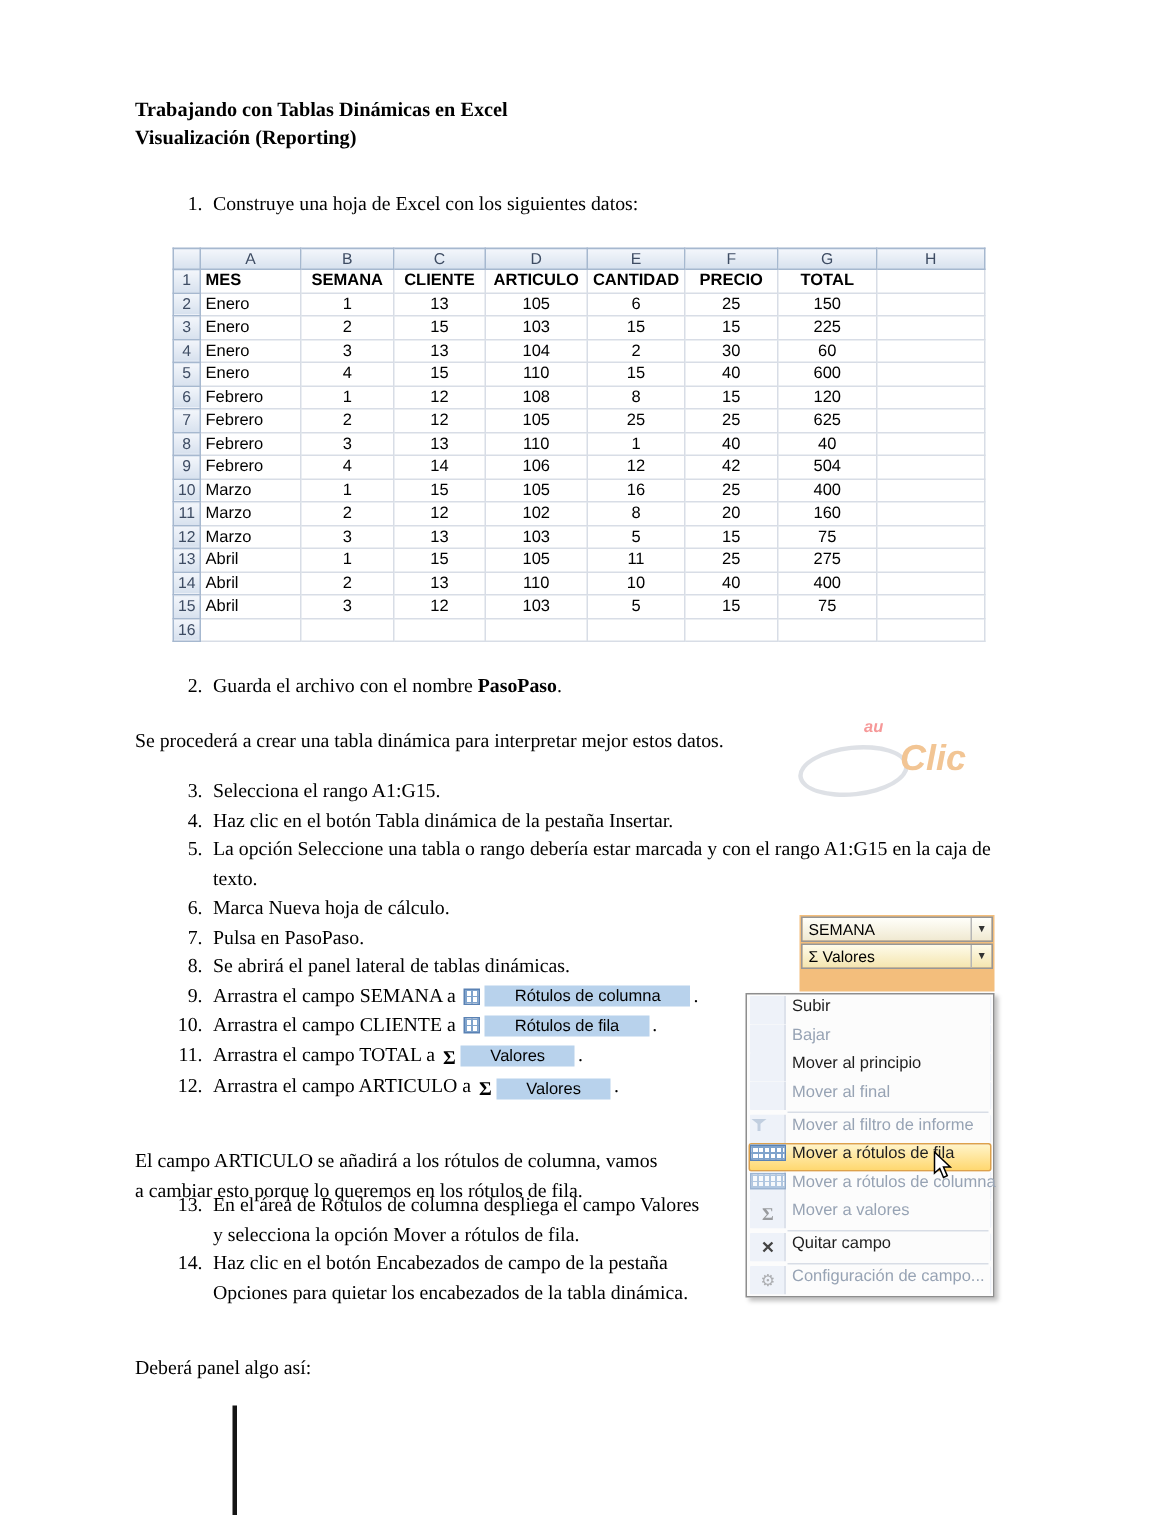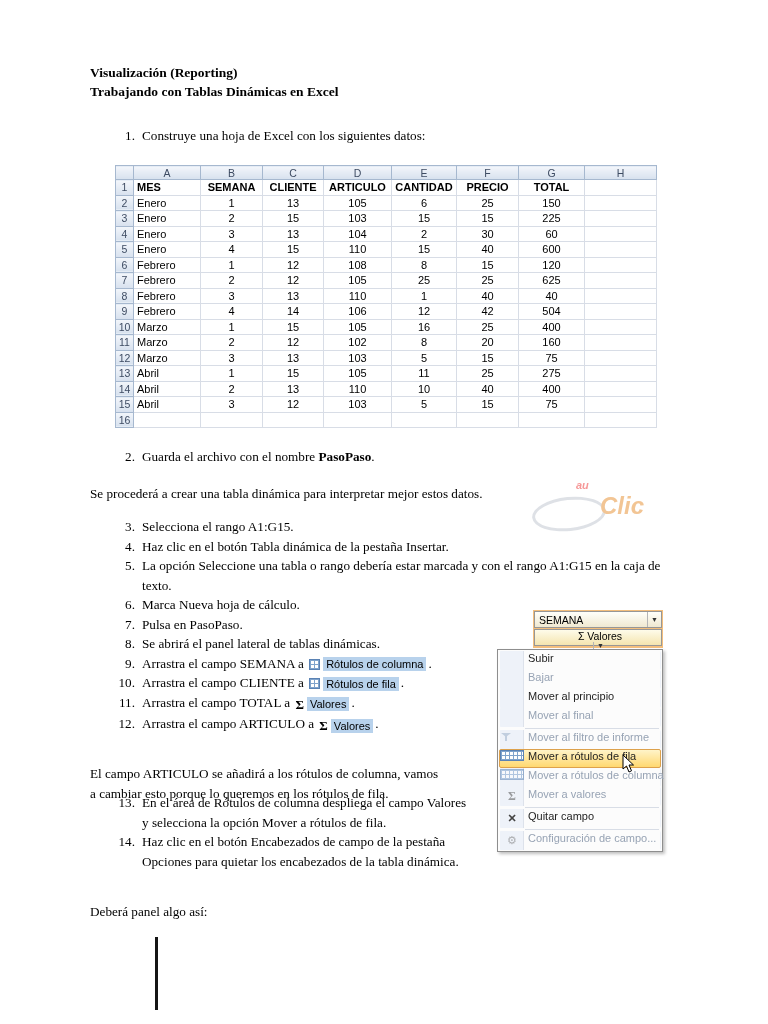--- a/index.html
+++ b/index.html
@@ -18,21 +18,21 @@
   .step2-wrap{position:absolute;left:114px;top:447px;width:560px;}
   .steps-a{position:absolute;left:114px;top:517px;width:556px;}
   .steps-b{position:absolute;left:114px;top:793px;width:362px;}
   .step{display:flex;}
   .step .num{flex:0 0 21px;text-align:right;margin-right:7px;}
   .stepbody{flex:1;}
   .b{font-weight:700;}
 
   
   .chip{display:inline-flex;align-items:center;gap:3px;font-family:"Liberation Sans",sans-serif;font-size:11px;vertical-align:-2px;margin:0 2px;}
-  .chip-label{background:#B8D2EC;padding:0 3px;line-height:14px;}
+  .chip-label{background:#B8D2EC;padding:0 20px;line-height:14px;}
   .icon-grid{display:inline-block;width:11px;height:11px;border:1px solid #5A82B4;background-color:#fff;
     background-image:repeating-linear-gradient(0deg,#7FA3CC 0,#7FA3CC 1px,transparent 1px,transparent 4px),
                      repeating-linear-gradient(90deg,#7FA3CC 0,#7FA3CC 1px,transparent 1px,transparent 4px);}
   .icon-sigma{font-weight:700;font-size:13px;font-family:"Liberation Serif",serif;}
 
   
   .sheet{position:absolute;left:115px;top:165px;}
   .xl{border-collapse:collapse;table-layout:fixed;font-family:"Liberation Sans",sans-serif;font-size:11px;}
   .xl th,.xl td{overflow:hidden;white-space:nowrap;}
   .colhead,.corner,.rowhead{background:linear-gradient(#F3F6FB,#D7E1EE);border:1px solid #A6B8CF;color:#3E4C63;
@@ -49,21 +49,21 @@
     font-family:"Liberation Sans",sans-serif;z-index:5;}
   .wm-ellipse{position:absolute;left:10px;top:18px;width:74px;height:34px;border:3px solid #C4C9D2;border-radius:50%;transform:rotate(-6deg);}
   .wm-au{position:absolute;left:54px;top:0;color:#ef4444;font-weight:700;font-style:italic;font-size:11px;}
   .wm-clic{position:absolute;left:78px;top:13px;color:#E8963E;font-weight:700;font-style:italic;font-size:24px;}
 
   
   .right-shot{position:absolute;left:497px;top:610px;width:166px;font-family:"Liberation Sans",sans-serif;}
   .field-well{margin-left:36px;width:130px;background:#F3BE7C;padding:1px;}
   .fw-btn{height:17px;background:linear-gradient(#FFFFFA,#F0E9D1);border:1px solid #979797;display:flex;align-items:center;
     font-size:10.5px;padding:0 0 0 4px;margin-bottom:1px;}
-  .fw-btn.vals{background:linear-gradient(#FEFBEA,#F4E5AF);margin-bottom:1px;flex-direction:column;}
+  .fw-btn.vals{background:linear-gradient(#FEFBEA,#F4E5AF);margin-bottom:14px;}
   .fw-label{flex:1;}
   .fw-arrow{font-size:7px;color:#333;border-left:1px solid #B5B5B5;padding:0 3px;height:100%;display:flex;align-items:center;}
 
   .menu{position:relative;width:166px;background:#FCFCFC;border:1px solid #8E8E8E;box-shadow:2px 2px 3px rgba(0,0,0,.25);
     padding:1px;font-size:11px;margin-top:1px;}
   .menu-item{display:flex;height:19px;border:1px solid transparent;border-radius:2px;color:#1E1E1E;
     background:linear-gradient(to right,#EEF2F9 0,#EEF2F9 23px,#DDE2EB 23px,#DDE2EB 24px,#FCFCFC 24px);}
   .menu-item.hl{background:linear-gradient(#FFF4C9,#FFD870);border-color:#DDA14C;}
   .menu-item.dis{color:#97A3B4;}
   .menu-item.dis .mi-icon{opacity:.55;}
@@ -82,22 +82,22 @@
   .cursor{position:absolute;left:124px;top:104px;z-index:9;}
 
   .artifact-line{position:absolute;left:155px;top:937px;width:3px;height:73px;background:#151515;}
 </style>
 </head>
 <body>
 
 <div class="page">
 
   <div class="title-block">
+    <div>Trabajando con Tablas Dinámicas en Excel</div>
     <div>Visualización (Reporting)</div>
-    <div>Trabajando con Tablas Dinámicas en Excel</div>
   </div>
 
   <div class="step1-wrap body-text step">
     <span class="num">1.</span>
     <span class="stepbody">Construye una hoja de Excel con los siguientes datos:</span>
   </div>
 
   <div class="sheet">
     <table class="xl">
       <colgroup>

